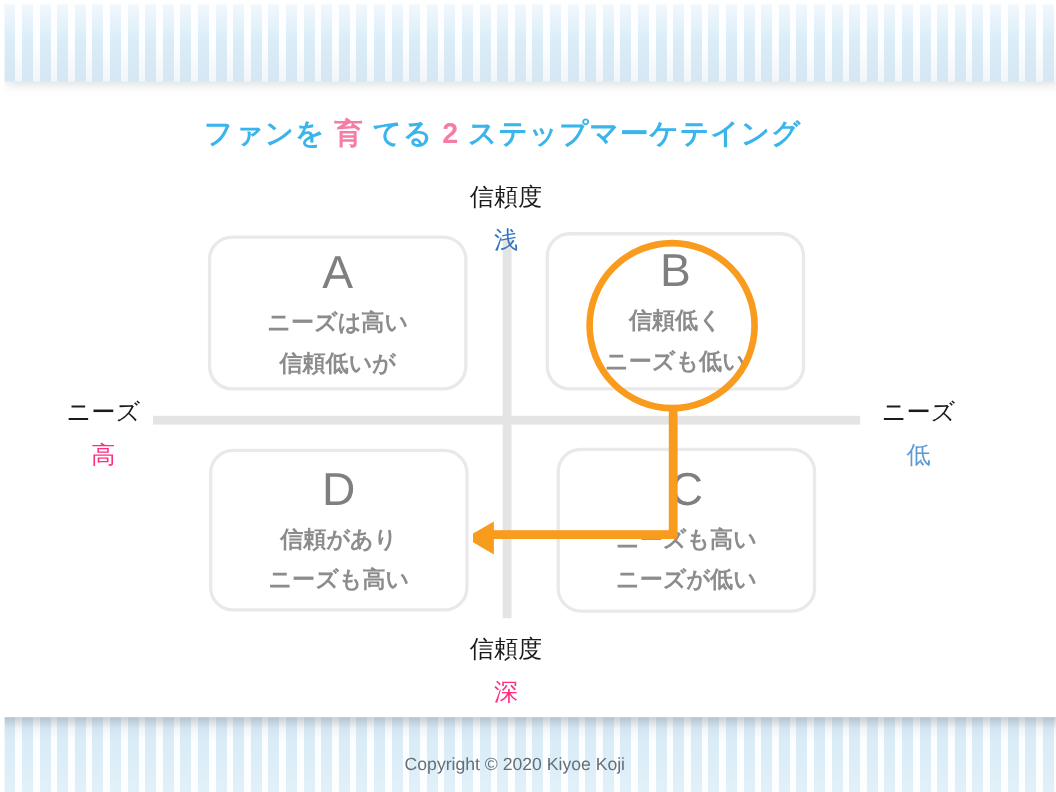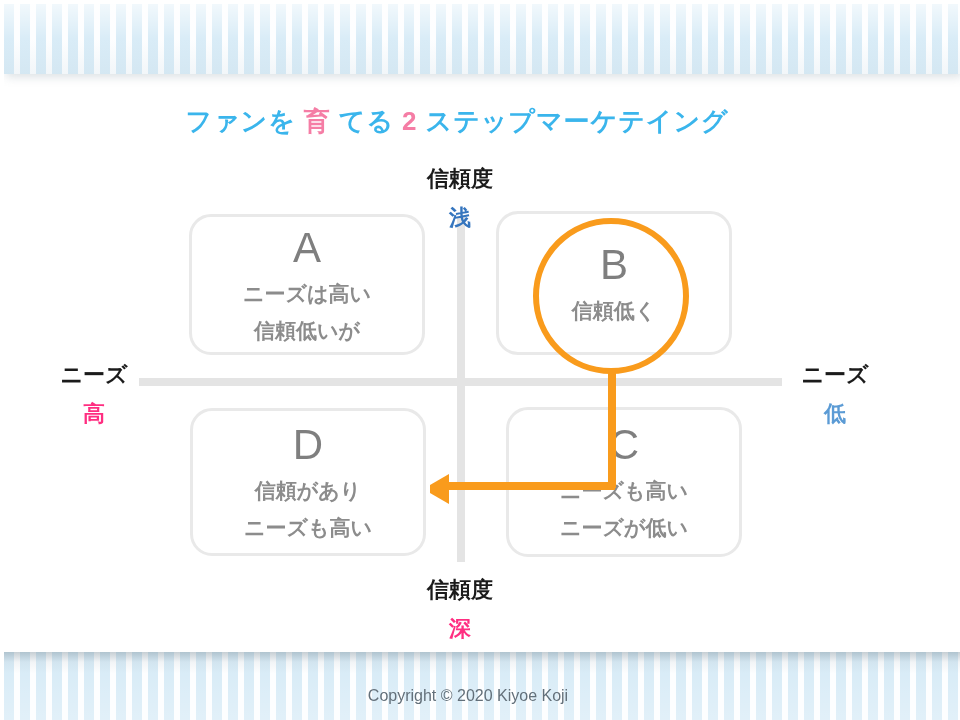--- a/index.html
+++ b/index.html
@@ -61,21 +61,21 @@
   .axis-line.vertical   { left: 453px; top: 213px; width: 4px;  height: 345px; }
   .axis-line.horizontal { left: 135px; top: 374px; width: 643px; height: 4px; }
 
   
   .axis-group {
     position: absolute;
     transform: translateX(-50%);
     text-align: center;
     font-size: 22px;
     line-height: 31px;
-    font-weight: bold;
+    font-weight: normal;
     color: #1b1b1b;
     white-space: nowrap;
   }
   .axis-top    { left: 456px; top: 151px; }
   .axis-bottom { left: 456px; top: 562px; }
   .axis-left   { left: 90px;  top: 347px; }
   .axis-right  { left: 831px; top: 347px; }
   .v-blue-deep { color: #3575be; }
   .v-blue      { color: #5b9bd5; }
   .v-pink      { color: #ff2e81; }
@@ -178,20 +178,21 @@
 
   <div class="qbox qbox-a">
     <div class="q-letter">A</div>
     <div class="q-text">ニーズは高い</div>
     <div class="q-text">信頼低いが</div>
   </div>
 
   <div class="qbox qbox-b">
     <div class="q-letter">B</div>
     <div class="q-text">信頼低く</div>
+    <div class="q-text">ニーズも低い</div>
   </div>
 
   <div class="qbox qbox-d">
     <div class="q-letter">D</div>
     <div class="q-text">信頼があり</div>
     <div class="q-text">ニーズも高い</div>
   </div>
 
   <div class="qbox qbox-c">
     <div class="q-letter">C</div>

